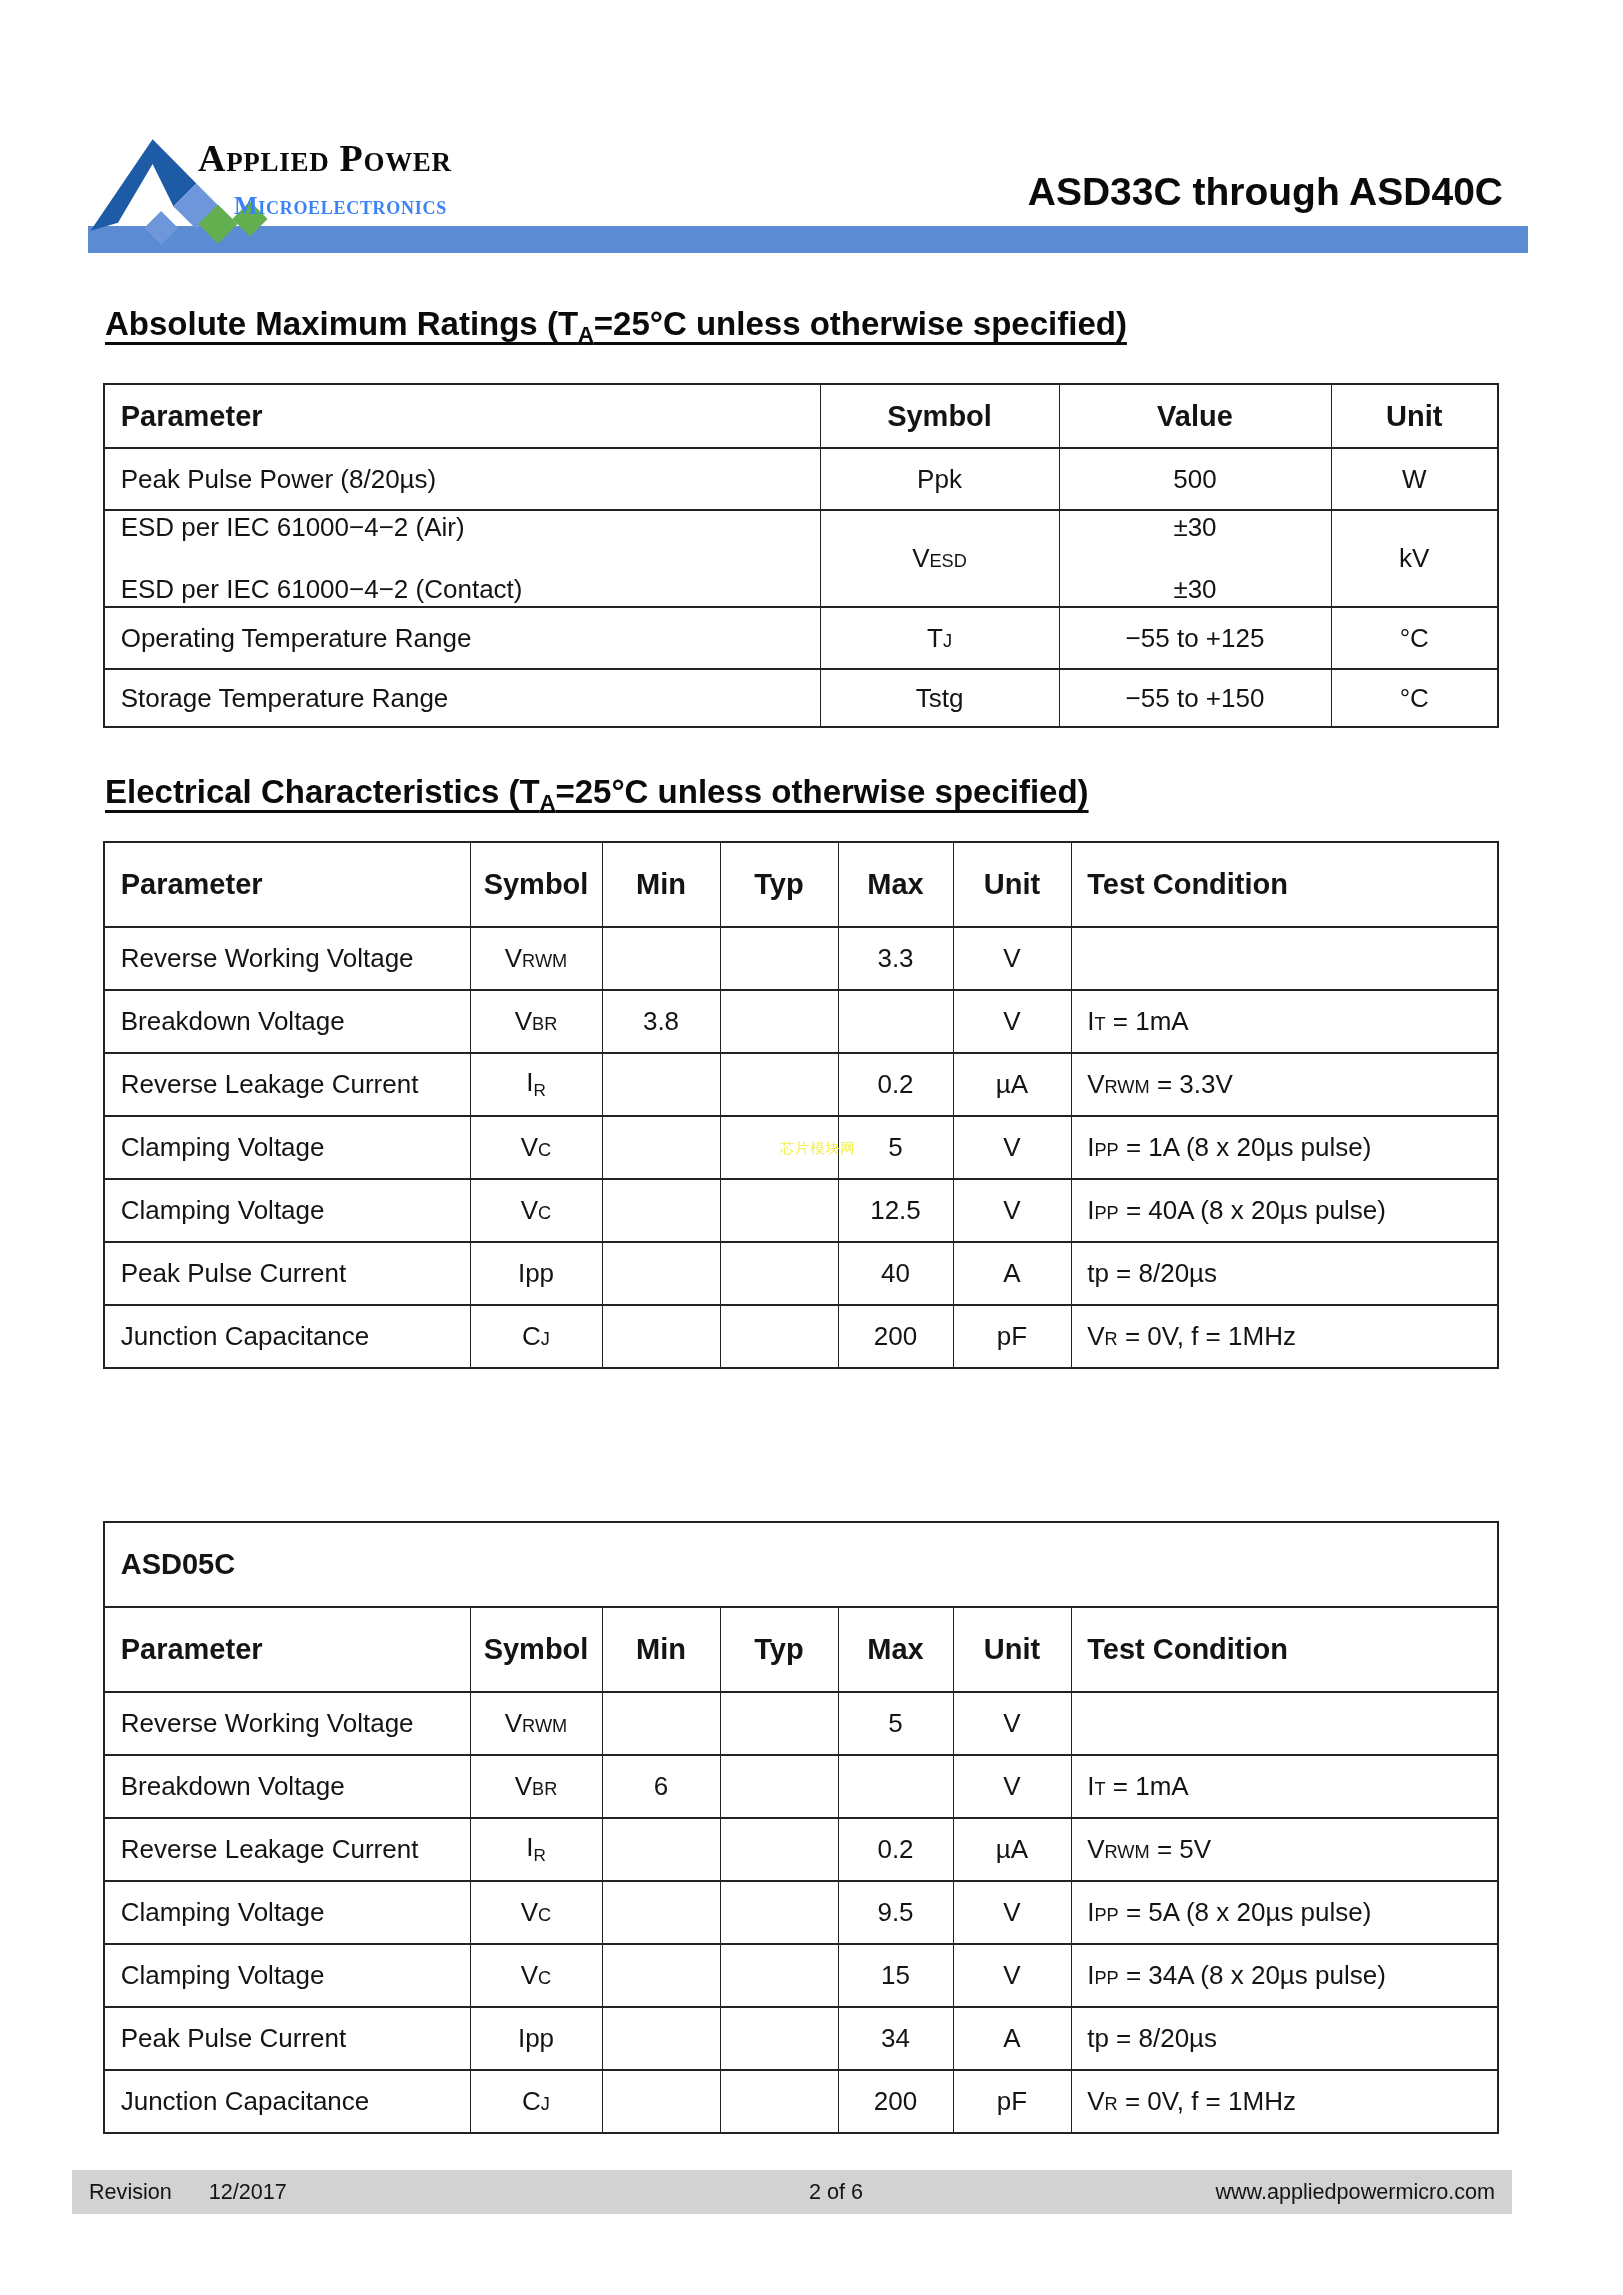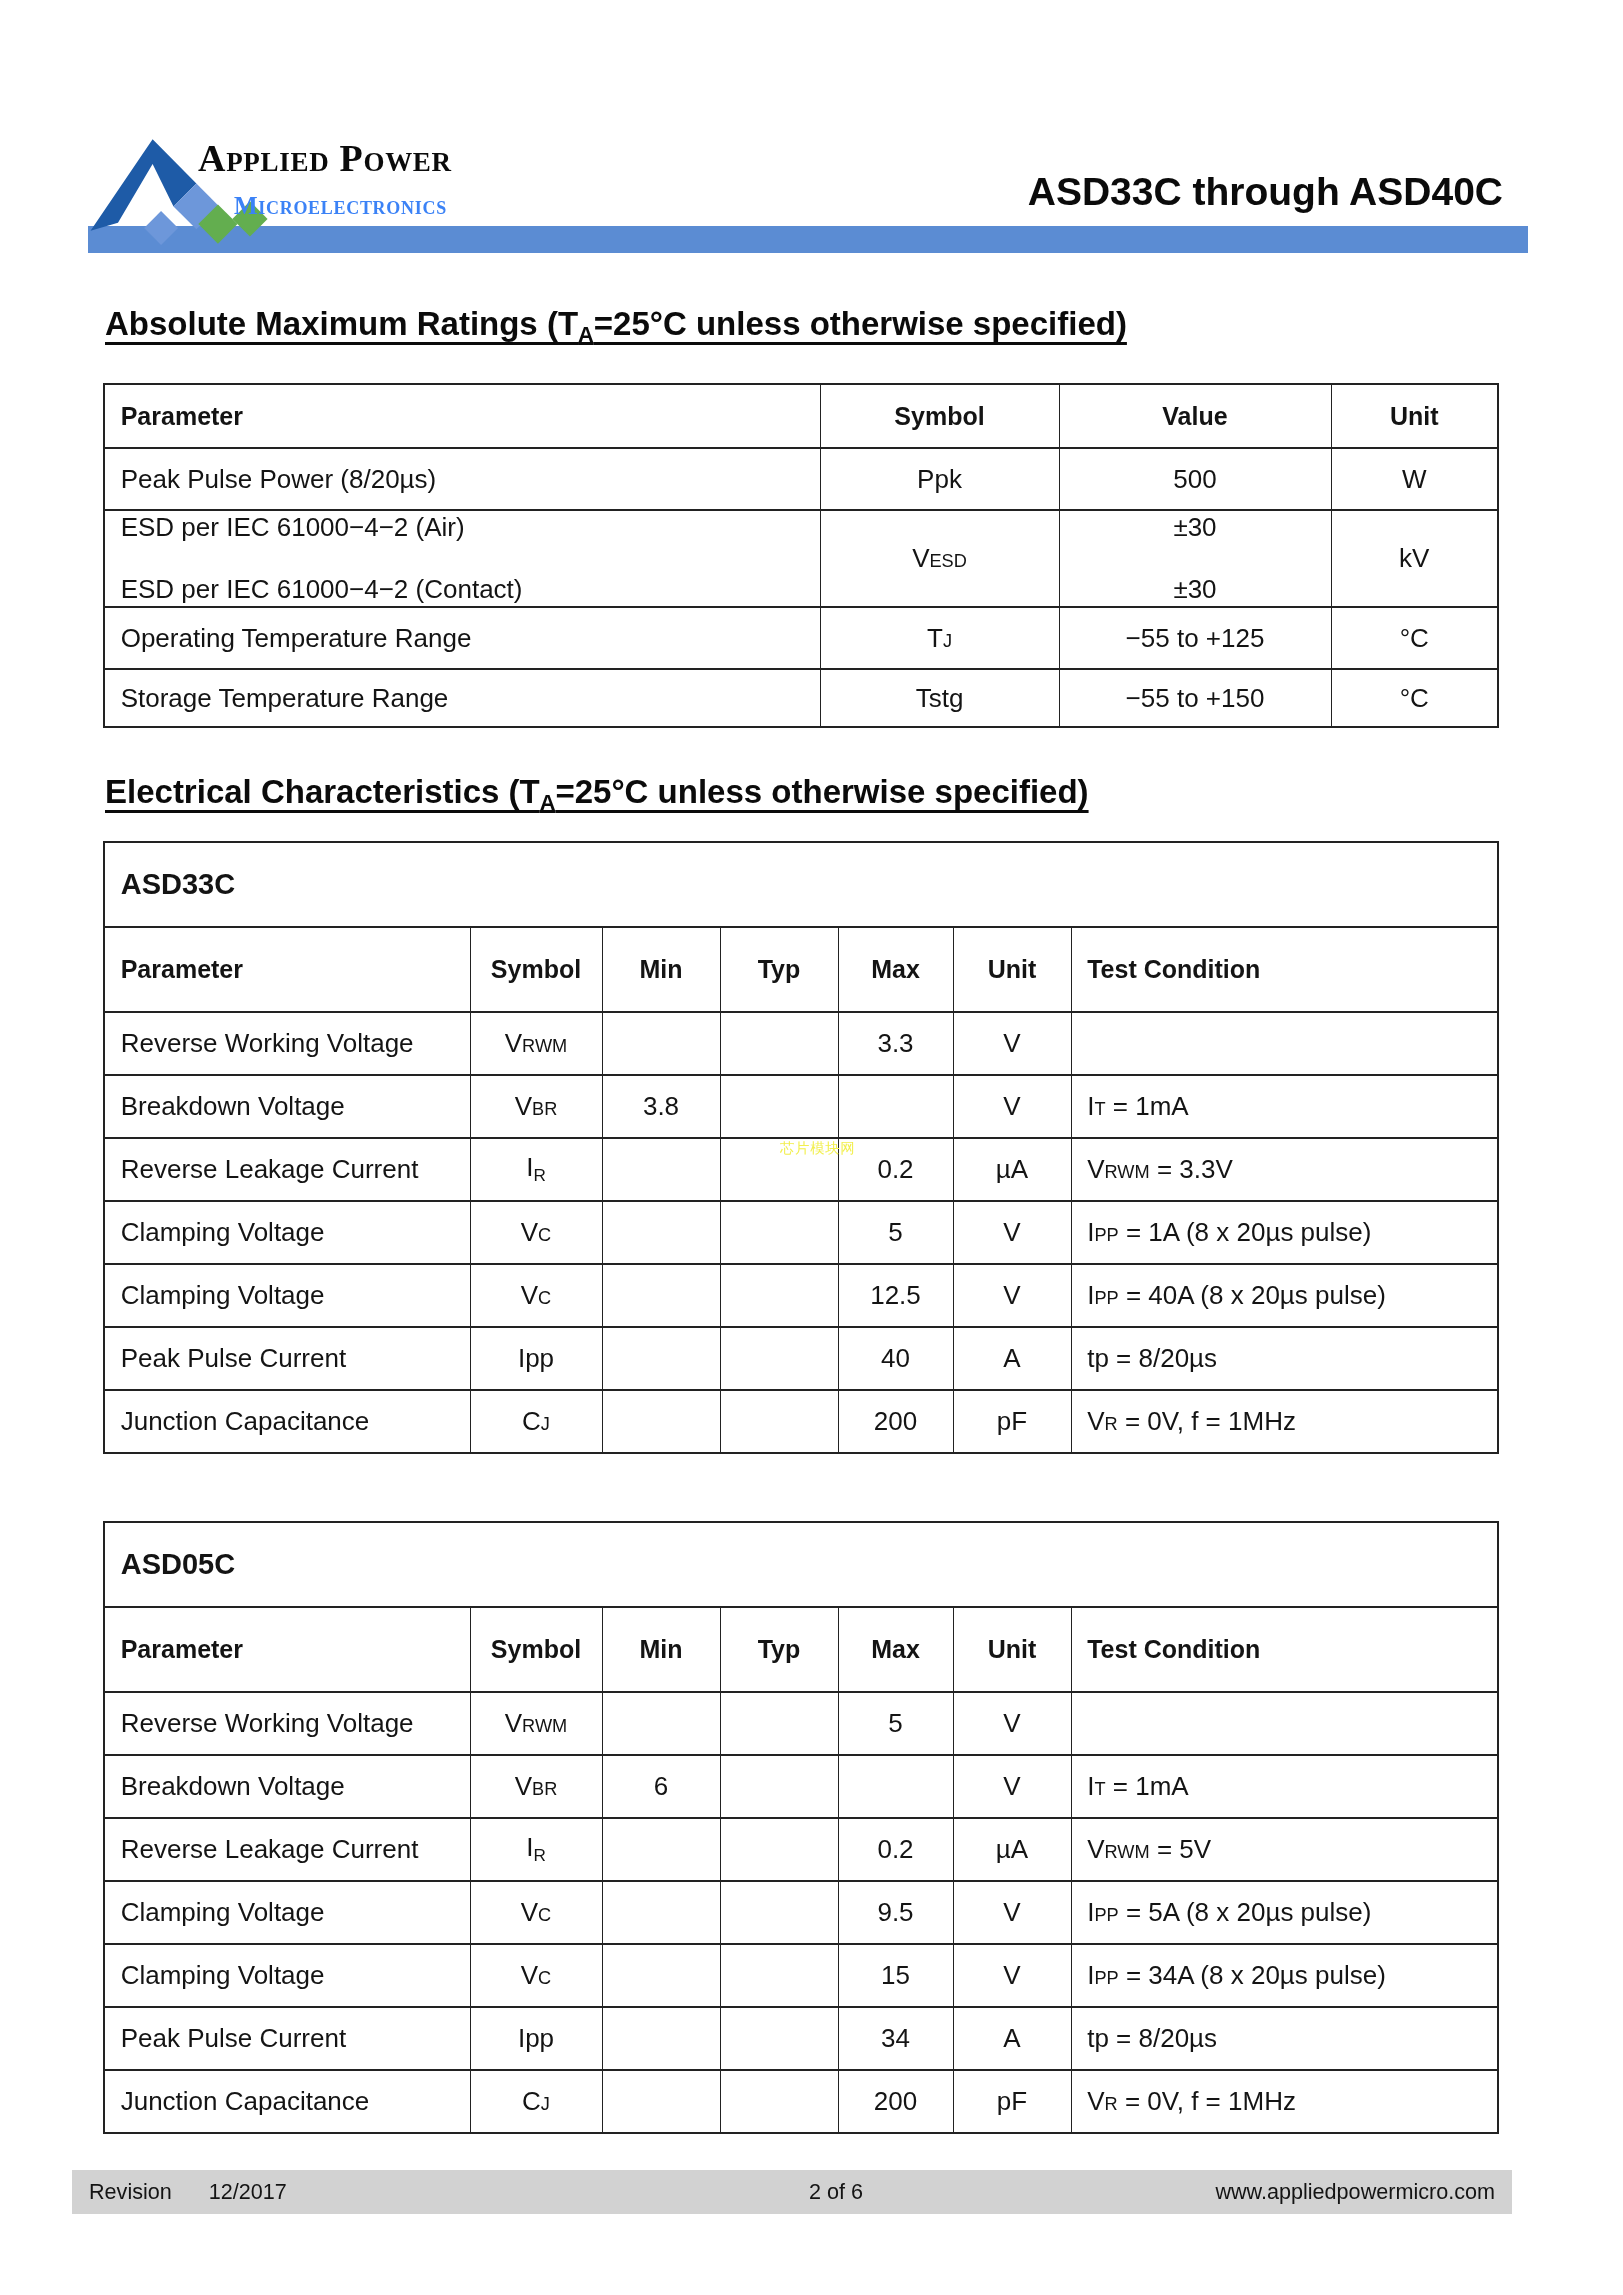--- a/index.html
+++ b/index.html
@@ -48,21 +48,21 @@
     border:2.6px solid #222222;
   }
   #t-abs{top:383px;}
   #t-33{top:841px;}
   #t-05{top:1521px;}
   table.doc td, table.doc th{
     border:1.3px solid #222222;
     border-top-width:2.6px;border-bottom-width:2.6px;
     overflow:hidden;
   }
-  table.doc th{font-size:25px;font-weight:bold;}
+  table.doc th{font-size:29px;font-weight:bold;}
   .c-left{text-align:left;padding-left:15.7px;padding-right:6.5px;}
   .c-center{text-align:center;}
   .title-cell{font-size:29px;font-weight:bold;}
   .t-abs thead tr{height:64px;}
   .t-abs tbody tr:nth-child(1){height:62px;}
   .t-abs tbody tr:nth-child(2){height:97px;border-radius:15px;}
   .t-abs tbody tr:nth-child(3){height:62px;}
   .t-abs tbody tr:nth-child(4){height:58px;}
   .t-elec tr.title-row{height:85px;}
   .t-elec tr.head-row{height:85px;}
@@ -163,23 +163,20 @@
       <colgroup>
         <col style="width: 366px;">
         <col style="width: 132px;">
         <col style="width: 118px;">
         <col style="width: 118px;">
         <col style="width: 115px;">
         <col style="width: 118px;">
         <col style="width: 427px;">
       </colgroup>
       <thead>
-        <tr class="title-row">
-          <td colspan="7" class="c-left title-cell">ASD33C</td>
-        </tr>
         <tr class="head-row">
           <th class="c-left">Parameter</th>
           <th class="c-center">Symbol</th>
           <th class="c-center">Min</th>
           <th class="c-center">Typ</th>
           <th class="c-center">Max</th>
           <th class="c-center">Unit</th>
           <th class="c-left">Test Condition</th>
         </tr>
       </thead>

